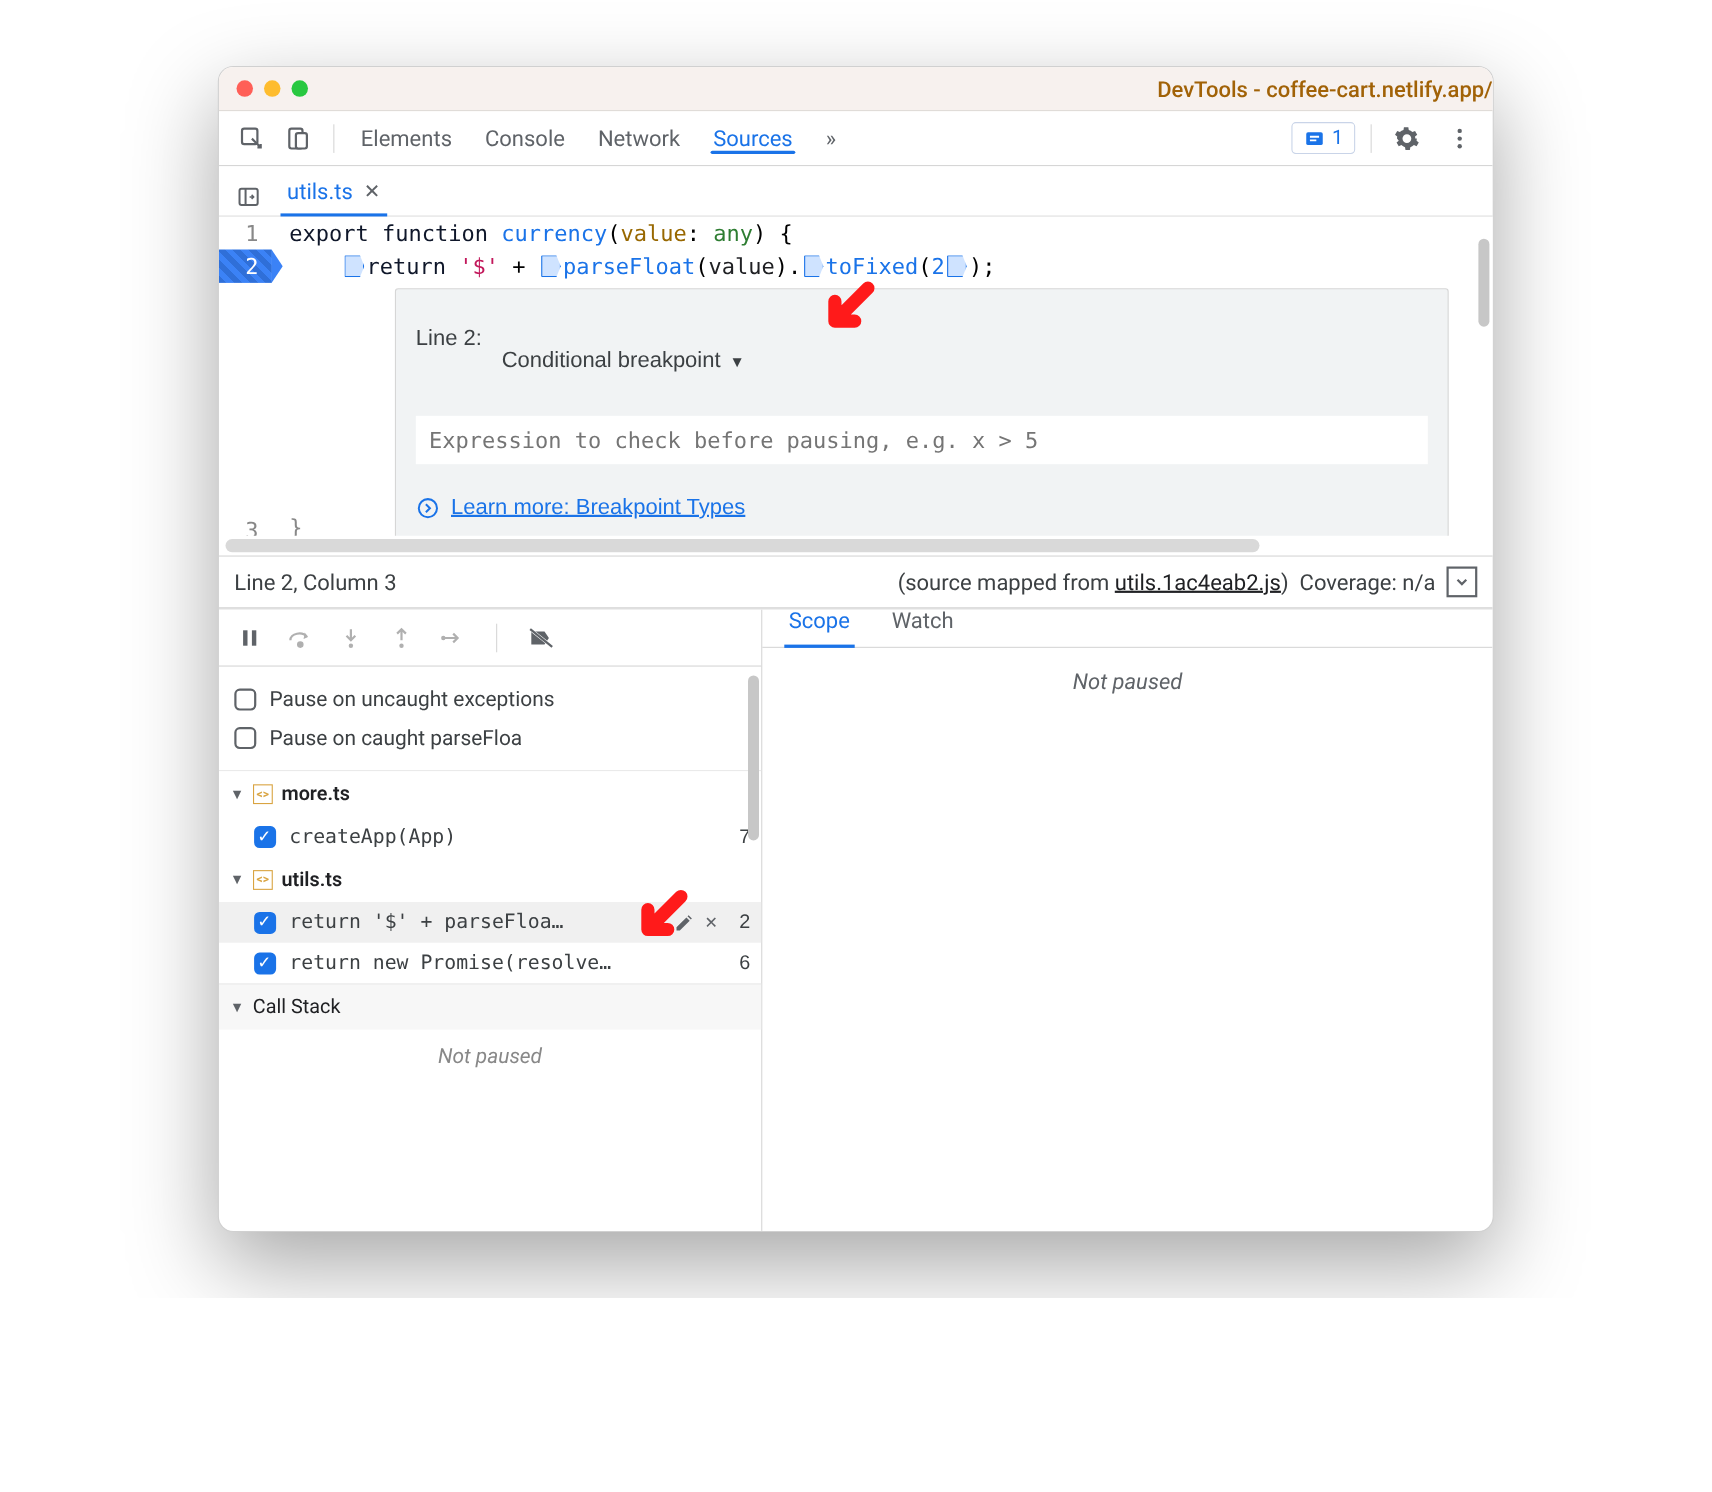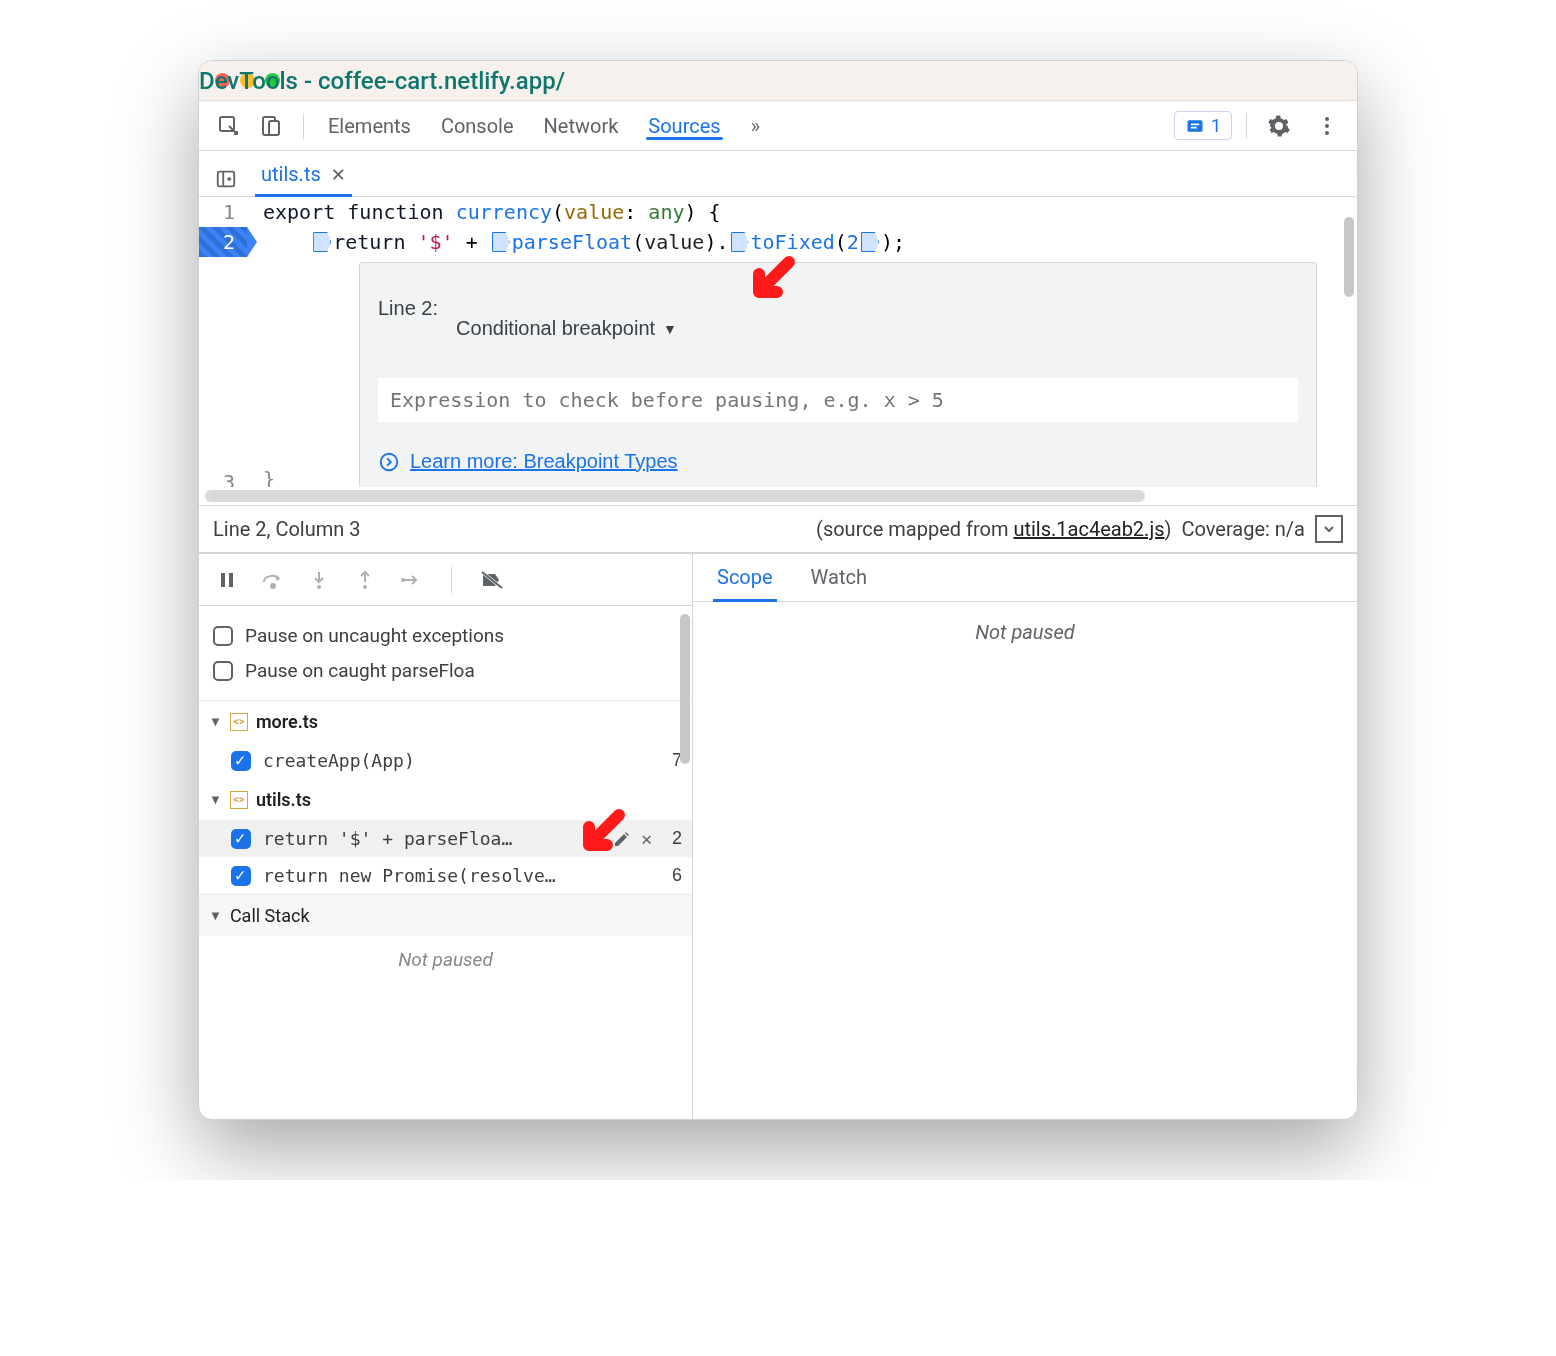--- a/index.html
+++ b/index.html
@@ -29,21 +29,21 @@
     align-items: center;
     padding: 0 16px;
     border-bottom: 1px solid #e0dcd8;
     position: relative;
   }
   .traffic { display: flex; gap: 10px; }
   .traffic span { width: 15px; height: 15px; border-radius: 50%; display: block; }
   .tl-close { background: #ff5f57; }
   .tl-min { background: #febc2e; }
   .tl-max { background: #28c840; }
-  .title { position: absolute; left: 0; right: 0; text-align: left; font-size: 24px; color: #0f766e; font-weight: 500; pointer-events: none; }
+  .title { position: absolute; left: 0; right: 0; text-align: right; font-size: 20px; color: #a16207; font-weight: 500; pointer-events: none; }
 
   .toolbar {
     height: 50px;
     display: flex;
     align-items: center;
     border-bottom: 1px solid #d6d6d6;
     padding: 0 12px;
     gap: 6px;
   }
   .icon-btn { width: 36px; height: 36px; display: flex; align-items: center; justify-content: center; color: #5f6368; cursor: pointer; border-radius: 4px; }
@@ -137,21 +137,21 @@
   .ts-icon { width: 18px; height: 18px; background: #fff; border: 1px solid #d9a441; display: flex; align-items: center; justify-content: center; font-size: 11px; color: #d9a441; font-weight: bold; }
   .bp-row { display: flex; align-items: center; gap: 12px; padding: 8px 10px 8px 32px; font-size: 18px; font-family: Menlo, monospace; color: #3c4043; }
   .bp-row.hover { background: #f0f0f0; }
   .bp-text { flex: 1; overflow: hidden; text-overflow: ellipsis; white-space: nowrap; }
   .bp-actions { display: flex; align-items: center; gap: 10px; }
   .bp-linenum { font-family: -apple-system, sans-serif; color: #3c4043; min-width: 18px; text-align: right; }
   .section-header { display: flex; align-items: center; gap: 8px; padding: 10px 10px; font-size: 18px; color: #202124; border-top: 1px solid #eaeaea; background: #f7f7f7; cursor: pointer; }
   .not-paused-left { text-align: center; font-style: italic; color: #888; padding: 12px 0 0 0; font-size: 19px; }
 
   .right-panel { flex: 1; display: flex; flex-direction: column; }
-  .rp-tabs { height: 48px; display: flex; align-items: flex-end; gap: 30px; padding: 0 20px; border-bottom: 1px solid #d6d6d6; font-size: 20px; color: #5f6368; }
+  .rp-tabs { height: 35px; display: flex; align-items: flex-end; gap: 30px; padding: 0 20px; border-bottom: 1px solid #d6d6d6; font-size: 20px; color: #5f6368; }
   .rp-tab { padding: 12px 4px; cursor: pointer; position: relative; }
   .rp-tab.active { color: #1a73e8; }
   .rp-tab.active::after { content: ""; position: absolute; bottom: -1px; left: 0; right: 0; height: 3px; background: #1a73e8; }
   .not-paused { text-align: center; font-style: italic; color: #5f6368; margin-top: 18px; font-size: 20px; }
 
   .red-arrow { position: absolute; pointer-events: none; }
   svg { display: block; }
 </style>
 </head>
 <body>

